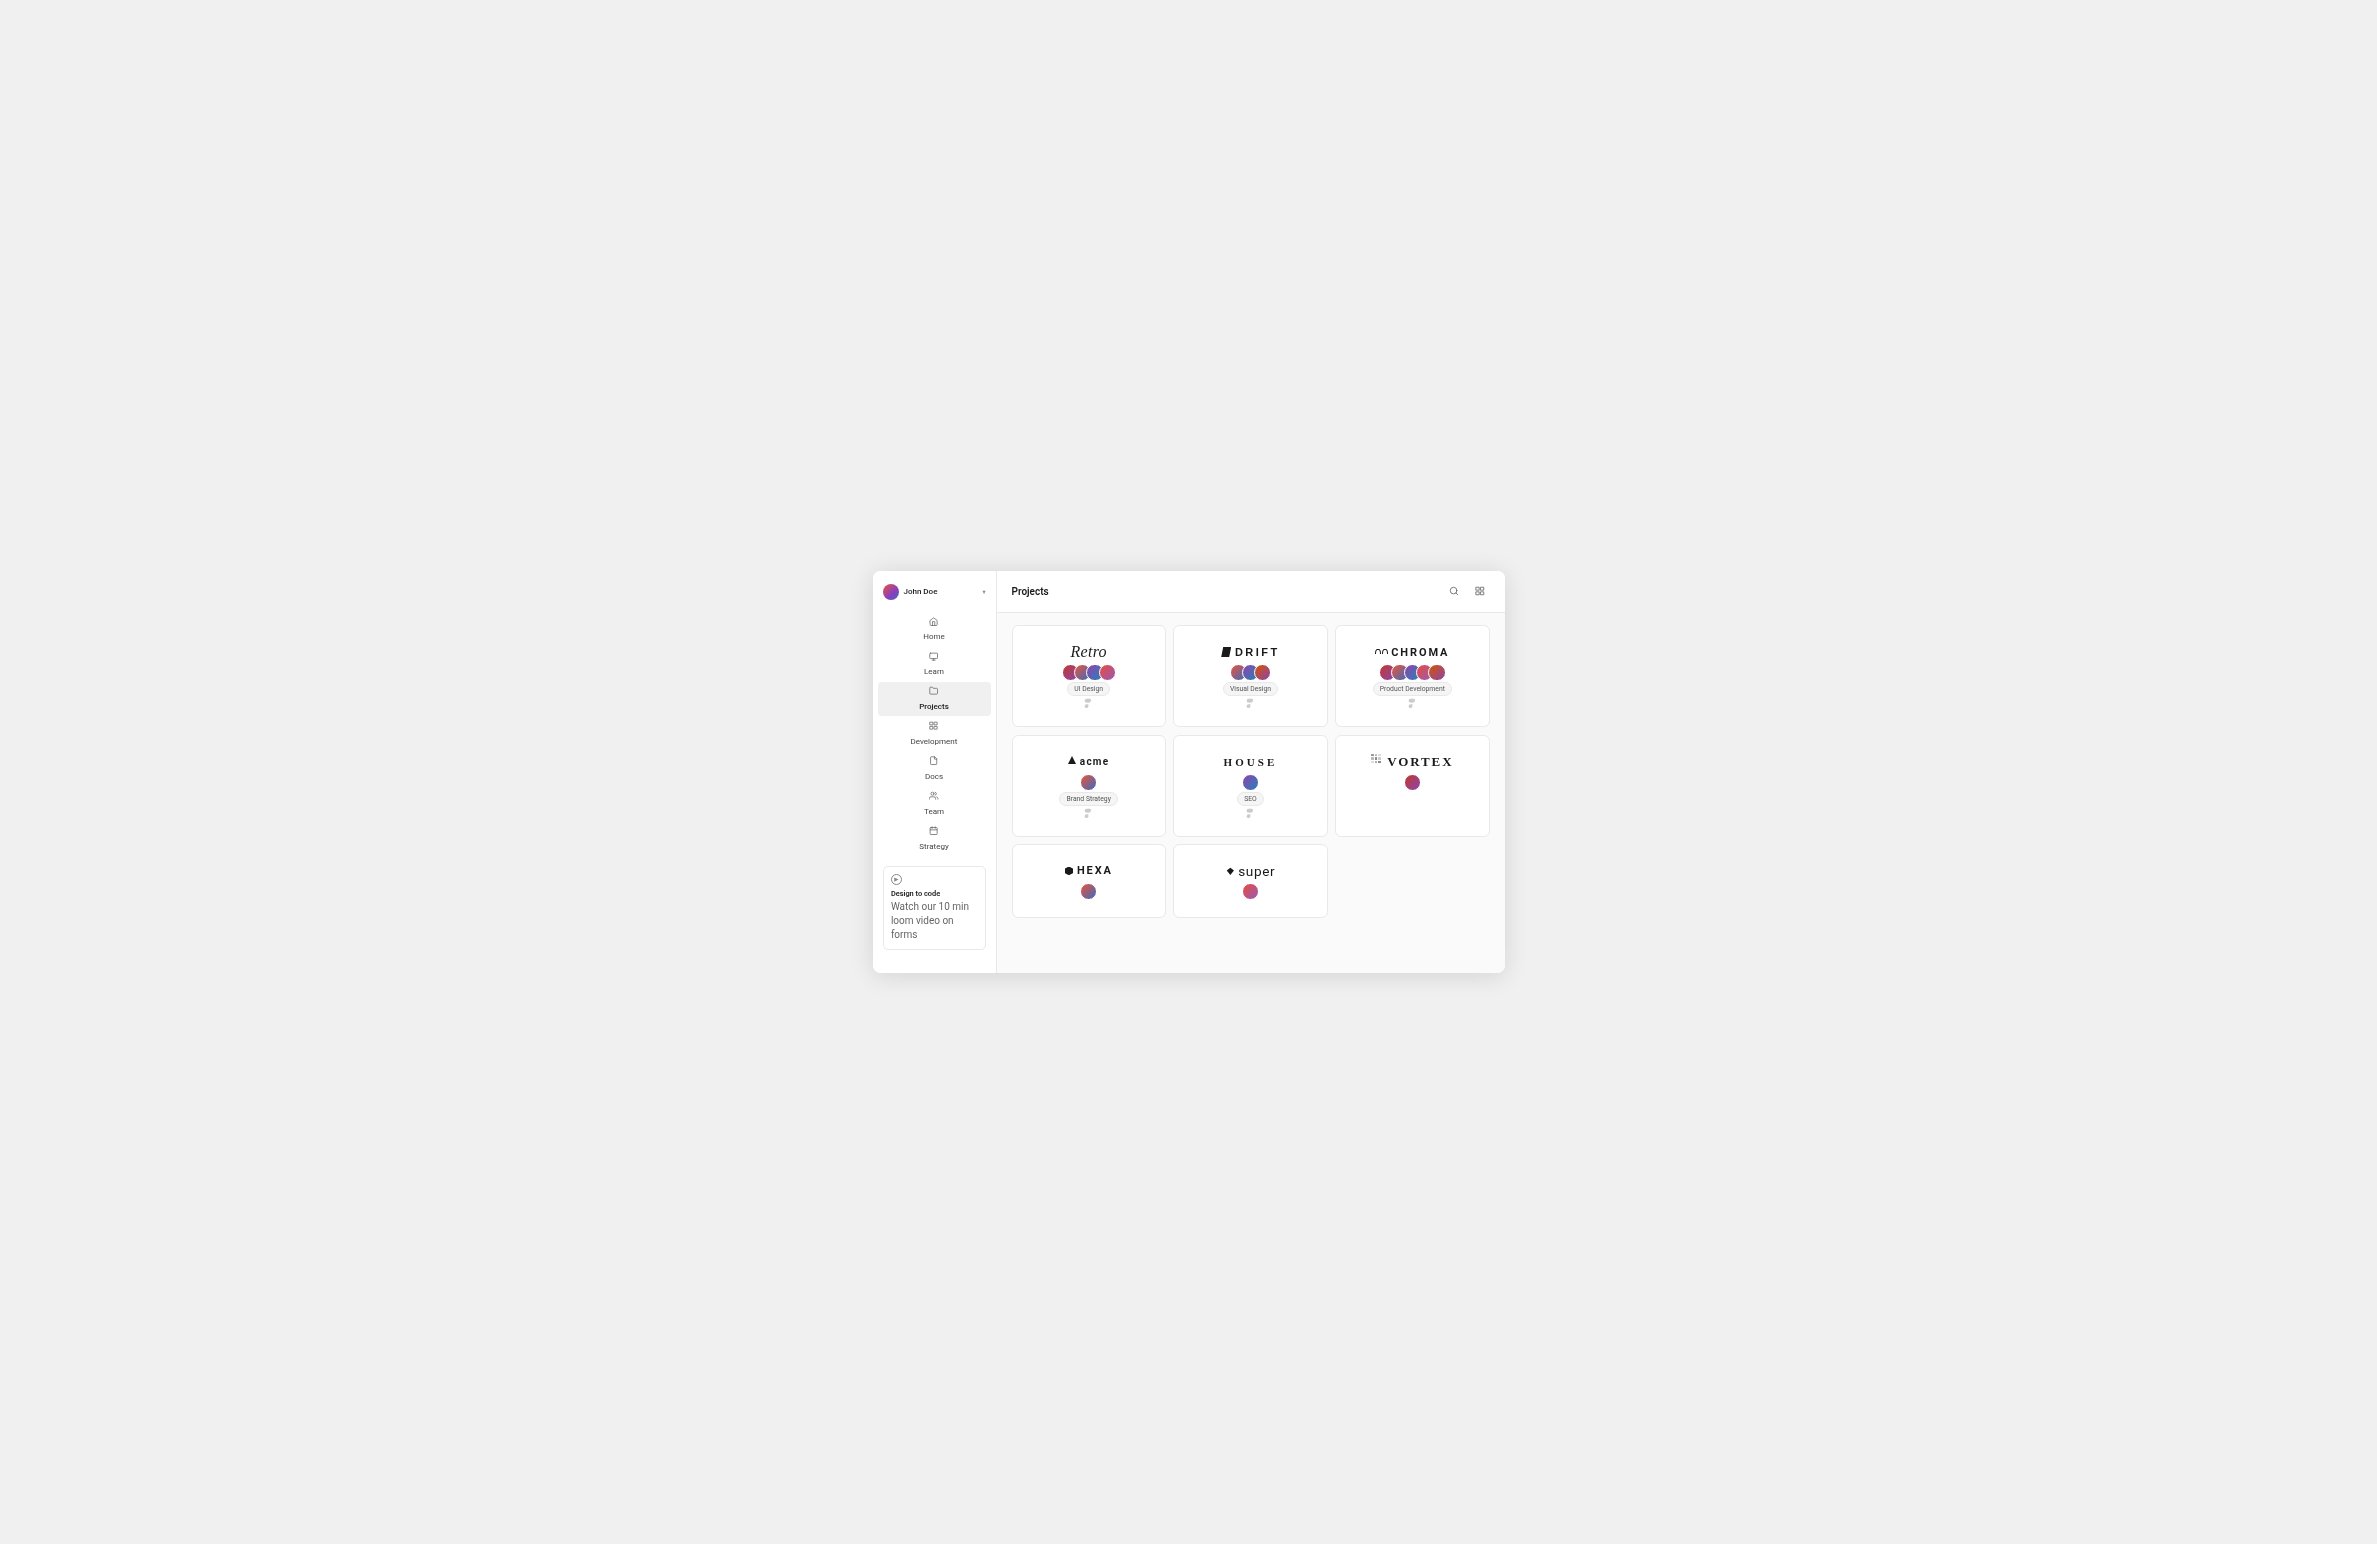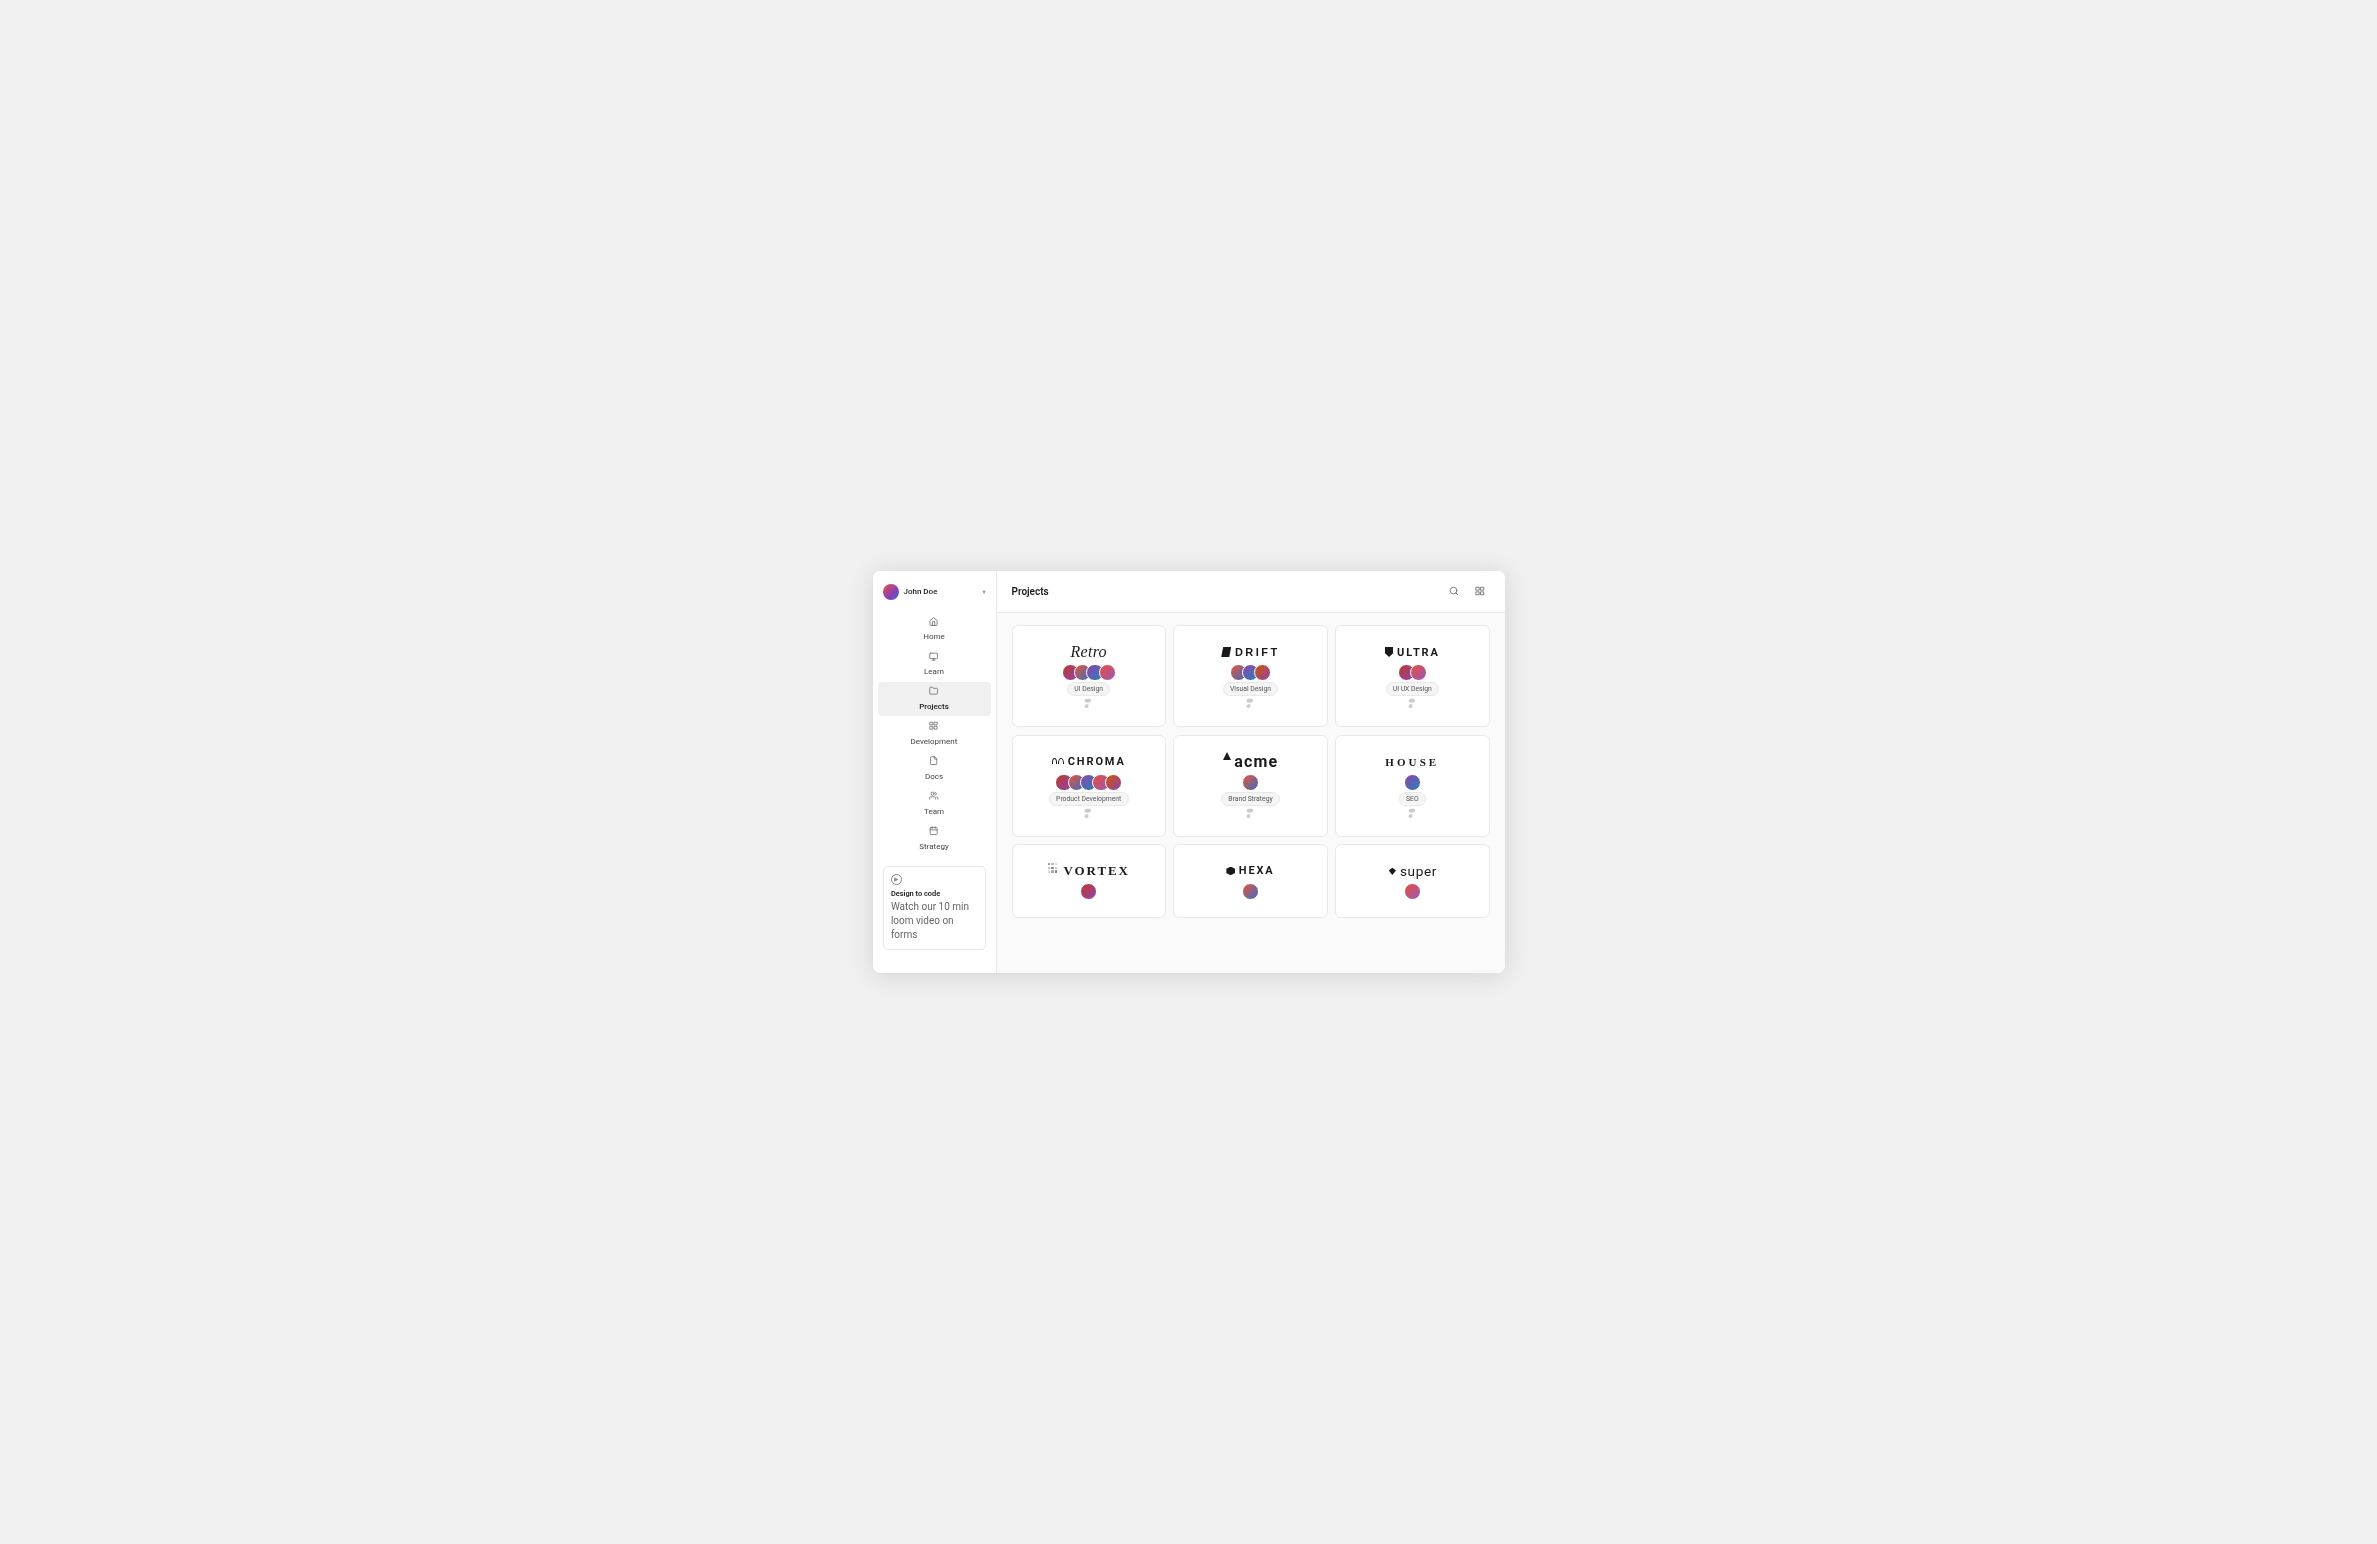--- a/index.html
+++ b/index.html
@@ -245,21 +245,21 @@
 
     .project-logo-text.chroma-style {
       letter-spacing: 1.9px;
       font-size: 11px;
       display: flex;
       align-items: center;
       gap: 3.7px;
     }
 
     .project-logo-text.acme-style {
-      font-size: 16px;
+      font-size: 10px;
       letter-spacing: 1.2px;
       display: flex;
       align-items: flex-start;
       gap: 3.7px;
     }
 
     .project-logo-text.house-style {
       font-family: Georgia, serif;
       letter-spacing: 2.5px;
       font-size: 11px;
@@ -501,41 +501,20 @@
           <div class="project-figma-icon">
             <svg width="8.7" height="11" viewBox="0 0 38 57" fill="none">
               <path d="M19 28.5A9.5 9.5 0 1 1 28.5 19 9.5 9.5 0 0 1 19 28.5z" fill="#ccc"></path>
               <path d="M9.5 57A9.5 9.5 0 0 1 9.5 38H19v9.5A9.5 9.5 0 0 1 9.5 57z" fill="#ccc"></path>
               <path d="M9.5 28.5A9.5 9.5 0 0 1 9.5 9.5H19v19z" fill="#ccc"></path>
               <path d="M19 9.5H28.5A9.5 9.5 0 1 1 19 9.5z" fill="#ccc"></path>
             </svg>
           </div>
         </div>
 
-        <div class="project-card">
-          <div class="project-logo">
-            <span class="project-logo-text ultra-style">
-              <span style="display:inline-block;width:8.7px;height:10px;background:#1a1a1a;clip-path:polygon(0 0, 100% 0, 100% 60%, 50% 100%, 0 60%);flex-shrink:0"></span>
-              ULTRA
-            </span>
-          </div>
-          <div class="project-members">
-            <div class="member-avatar av1"></div>
-            <div class="member-avatar av4"></div>
-          </div>
-          <span class="project-tag">UI UX Design</span>
-          <div class="project-figma-icon">
-            <svg width="8.7" height="11" viewBox="0 0 38 57" fill="none">
-              <path d="M19 28.5A9.5 9.5 0 1 1 28.5 19 9.5 9.5 0 0 1 19 28.5z" fill="#ccc"></path>
-              <path d="M9.5 57A9.5 9.5 0 0 1 9.5 38H19v9.5A9.5 9.5 0 0 1 9.5 57z" fill="#ccc"></path>
-              <path d="M9.5 28.5A9.5 9.5 0 0 1 9.5 9.5H19v19z" fill="#ccc"></path>
-              <path d="M19 9.5H28.5A9.5 9.5 0 1 1 19 9.5z" fill="#ccc"></path>
-            </svg>
-          </div>
-        </div>
 
         <div class="project-card">
           <div class="project-logo">
             <span class="project-logo-text chroma-style">
               <span style="display:flex;gap:1.2px;align-items:flex-end;margin-bottom:1.2px">
                 <span style="width:5.6px;height:5.6px;border:1.2px solid #1a1a1a;border-radius:50% 50% 0 0 / 100% 100% 0 0;border-bottom:none;display:inline-block"></span>
                 <span style="width:5.6px;height:5.6px;border:1.2px solid #1a1a1a;border-radius:50% 50% 0 0 / 100% 100% 0 0;border-bottom:none;display:inline-block"></span>
               </span>
               CHROMA
             </span>

